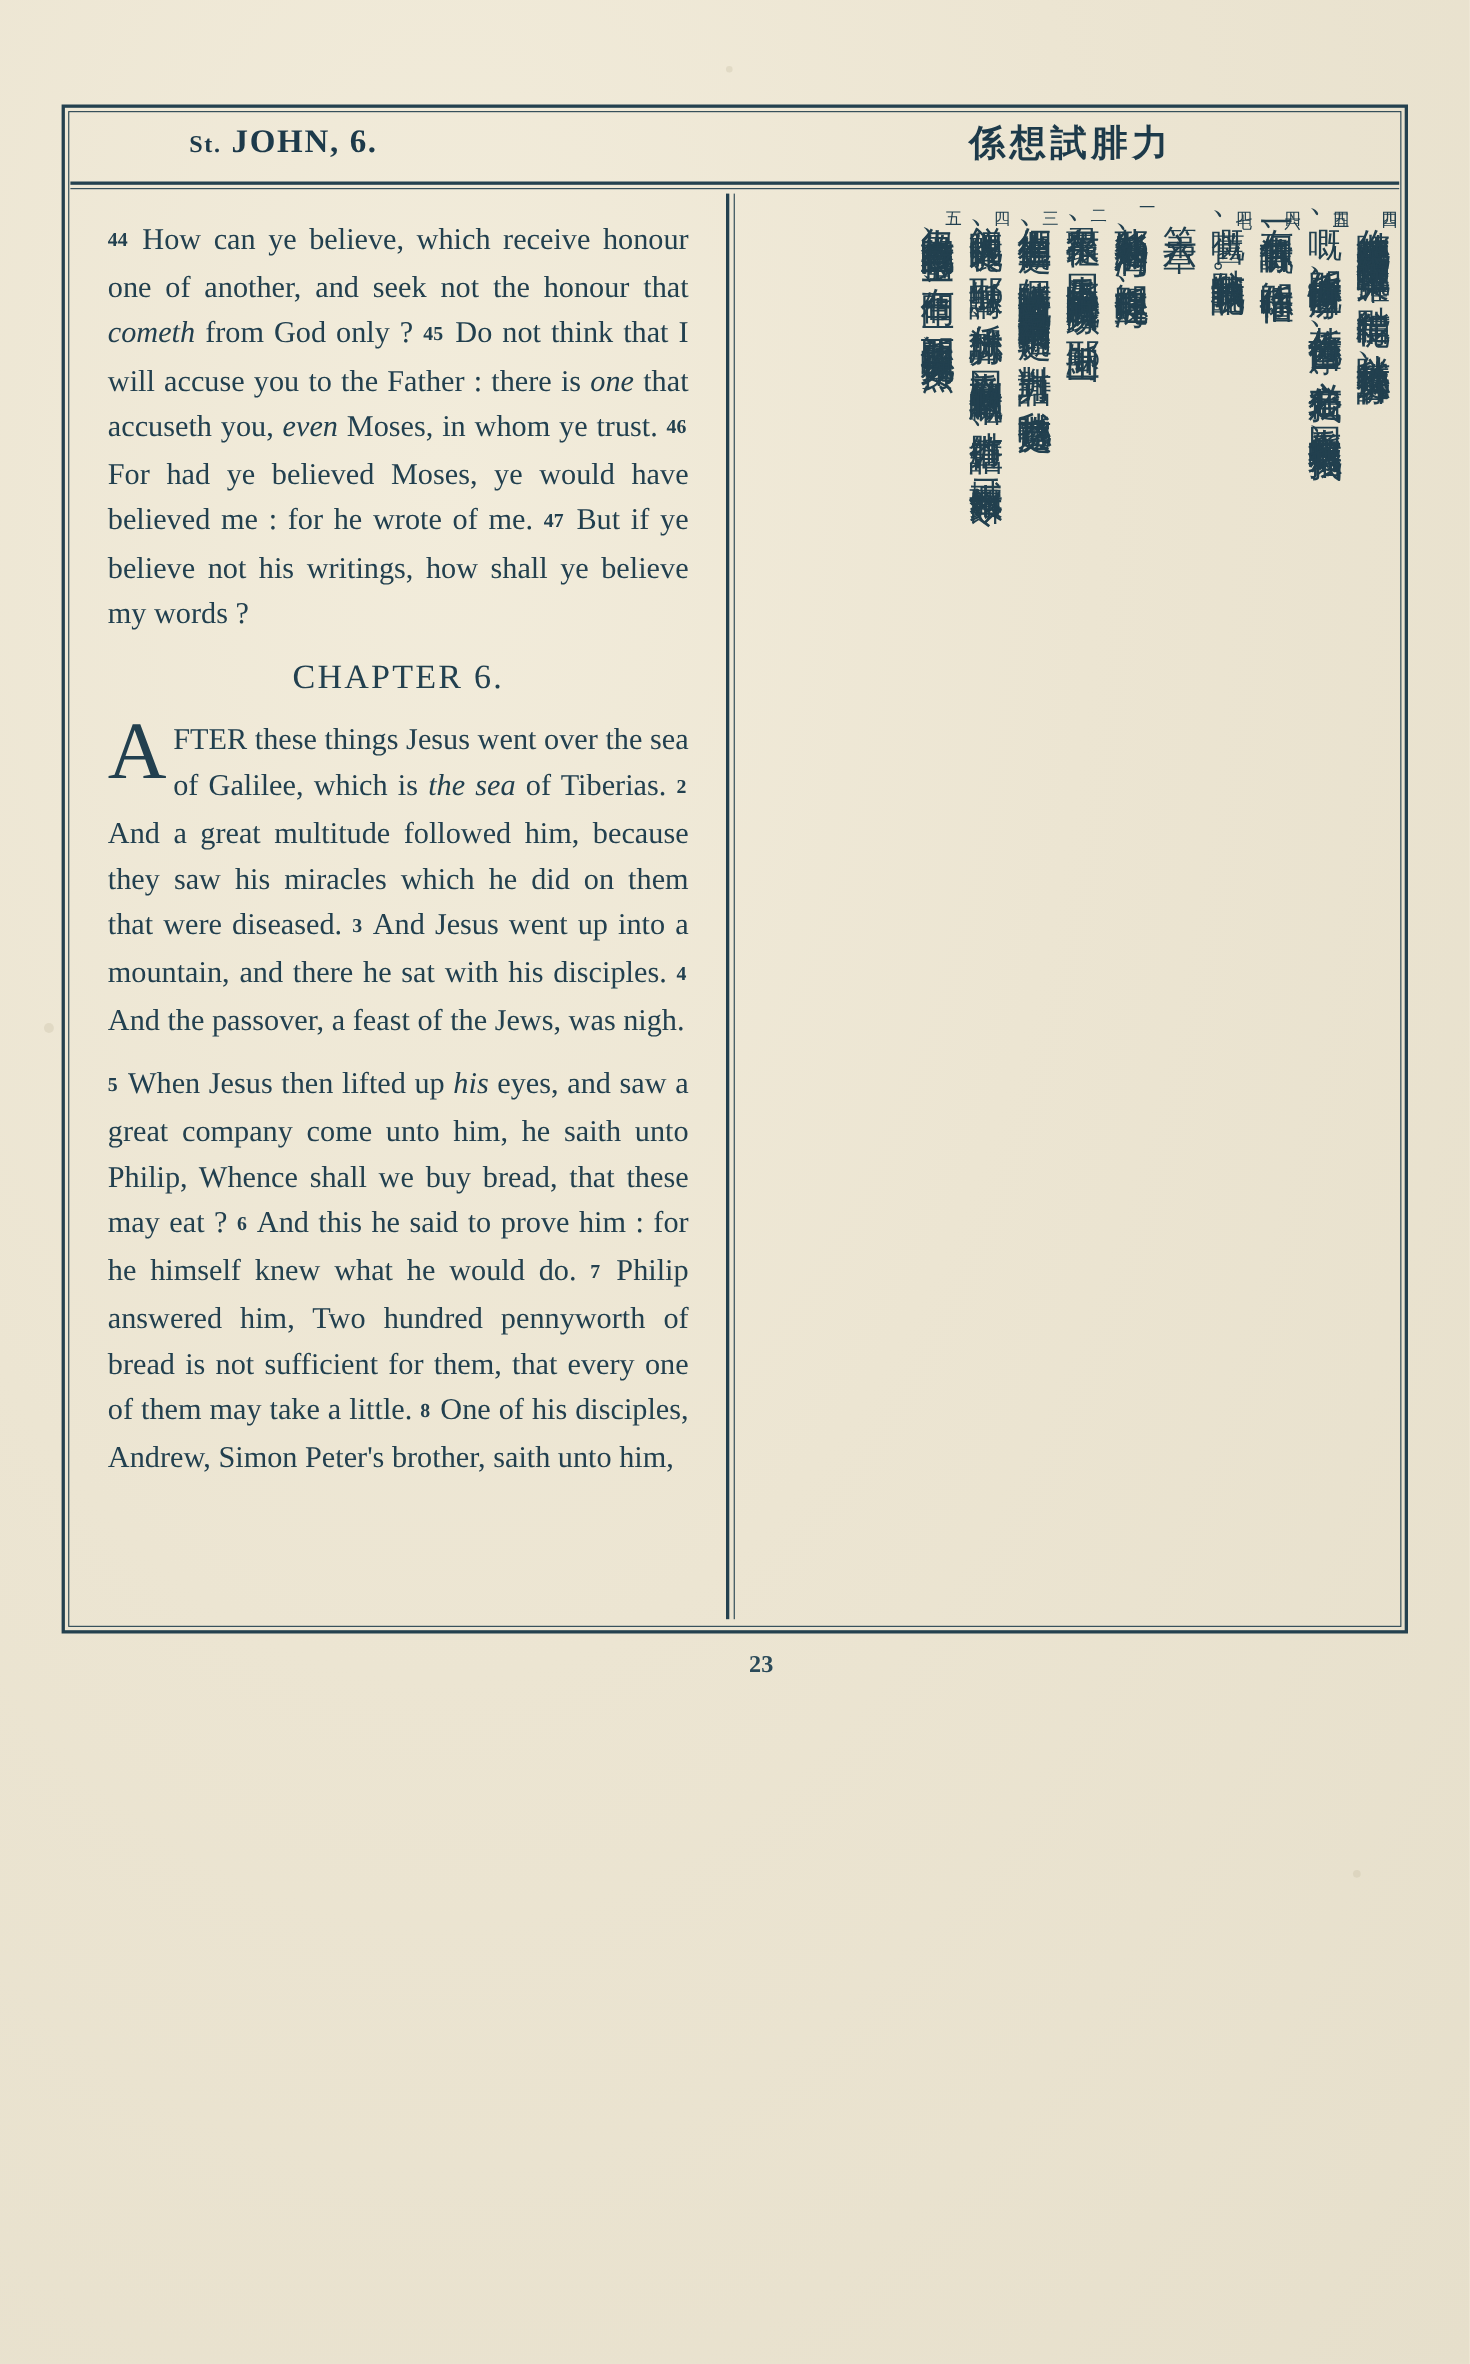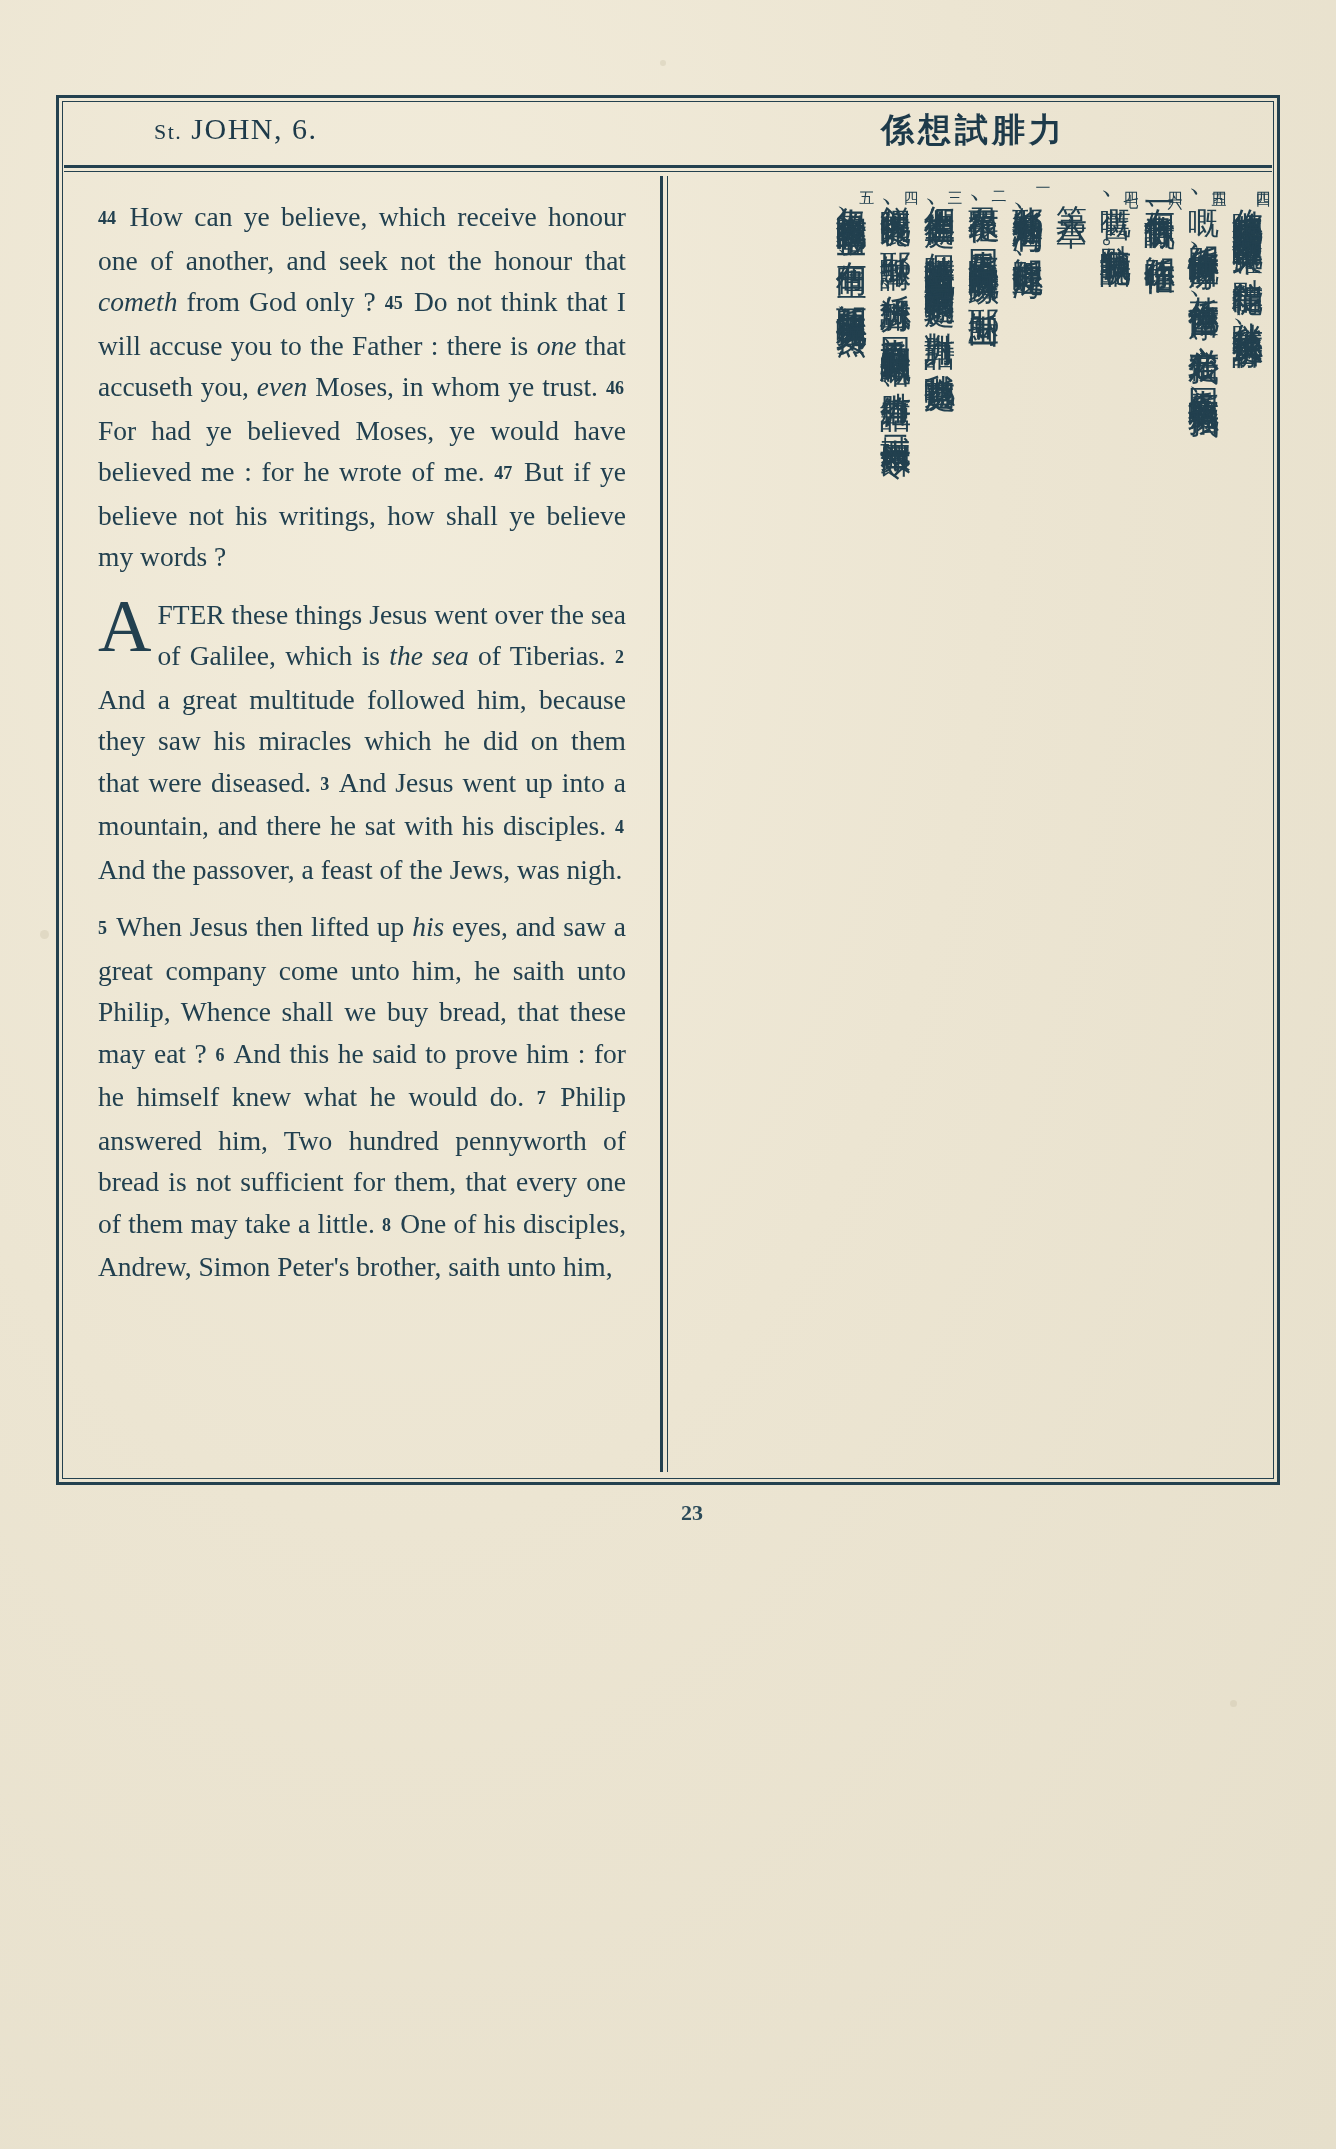--- a/index.html
+++ b/index.html
@@ -70,26 +70,26 @@
   .header-rule2 {
     position: absolute;
     left: 64px;
     top: 171px;
     width: 1208px;
     height: 0;
     border-top: 1px solid #24414f;
   }
   .hdr-left {
     position: absolute;
-    left: 154px;
+    left: 172px;
     top: 112px;
     font-family: "Liberation Serif", serif;
     font-size: 30px;
     letter-spacing: 1.5px;
-    font-weight: 400;
+    font-weight: 700;
   }
   .hdr-left .small {
     font-size: 22px;
   }
   .hdr-right {
     position: absolute;
     right: 270px;
     top: 108px;
     font-family: "DejaVu Sans", sans-serif;
     font-size: 33px;
@@ -232,20 +232,21 @@
 <div class="header-rule"></div>
 <div class="header-rule2"></div>
 
 <div class="col-sep"></div>
 <div class="col-sep2"></div>
 
 <div class="ghost" style="left:700px;top:250px;width:520px;height:1150px;"></div>
 
 <div class="eng-col">
   <p id="p1"><span class="vnum">44</span><span> How can ye believe, which receive honour one of another, and seek not the honour that </span><em class="ital">cometh</em><span> from God only ? </span><span class="vnum">45</span><span> Do not think that I will accuse you to the Father : there is </span><em class="ital">one</em><span> that accuseth you, </span><em class="ital">even</em><span> Moses, in whom ye trust. </span><span class="vnum">46</span><span> For had ye believed Moses, ye would have believed me : for he wrote of me. </span><span class="vnum">47</span><span> But if ye believe not his writings, how shall ye believe my words ?</span></p>
+  <div class="chapter-head">CHAPTER 6.</div>
   <p class="dropcap-para" id="p2"><span class="dropcap">A</span><span>FTER these things Jesus went over the sea of Galilee, which is </span><em class="ital">the sea</em><span> of Tiberias. </span><span class="vnum">2</span><span> And a great multitude followed him, because they saw his miracles which he did on them that were diseased. </span><span class="vnum">3</span><span> And Jesus went up into a mountain, and there he sat with his disciples. </span><span class="vnum">4</span><span> And the passover, a feast of the Jews, was nigh.</span></p>
   <p id="p3"><span class="vnum">5</span><span> When Jesus then lifted up </span><em class="ital">his</em><span> eyes, and saw a great company come unto him, he saith unto Philip, Whence shall we buy bread, that these may eat ? </span><span class="vnum">6</span><span> And this he said to prove him : for he himself knew what he would do. </span><span class="vnum">7</span><span> Philip answered him, Two hundred pennyworth of bread is not sufficient for them, that every one of them may take a little. </span><span class="vnum">8</span><span> One of his disciples, Andrew, Simon Peter's brother, saith unto him,</span></p>
 </div>
 
 <div class="chi-col" id="chi">
     <span class="line"><span class="chi-sup">四四</span><span>你哋彼此受榮耀唔求由獨一位上帝嚟嘅榮耀、點能信得呢、咪估我喺父處告訴你、</span></span>
     <span class="line"><span class="chi-sup">四五</span><span>嘅、卽係你所倚恃嘅摩西呀、若係你也曾信摩西、亦必定信我、因爲佢所寫落嘅係指我、</span></span>
     <span class="line"><span class="chi-sup">四六</span><span>有一個告訴你嘅、卽係你唔信佢</span></span>
     <span class="line"><span class="chi-sup">四七</span><span>嘅舊、點信我嘅說話呢。</span></span>
     <span class="line chi-chapter"><span>第六章</span></span>

